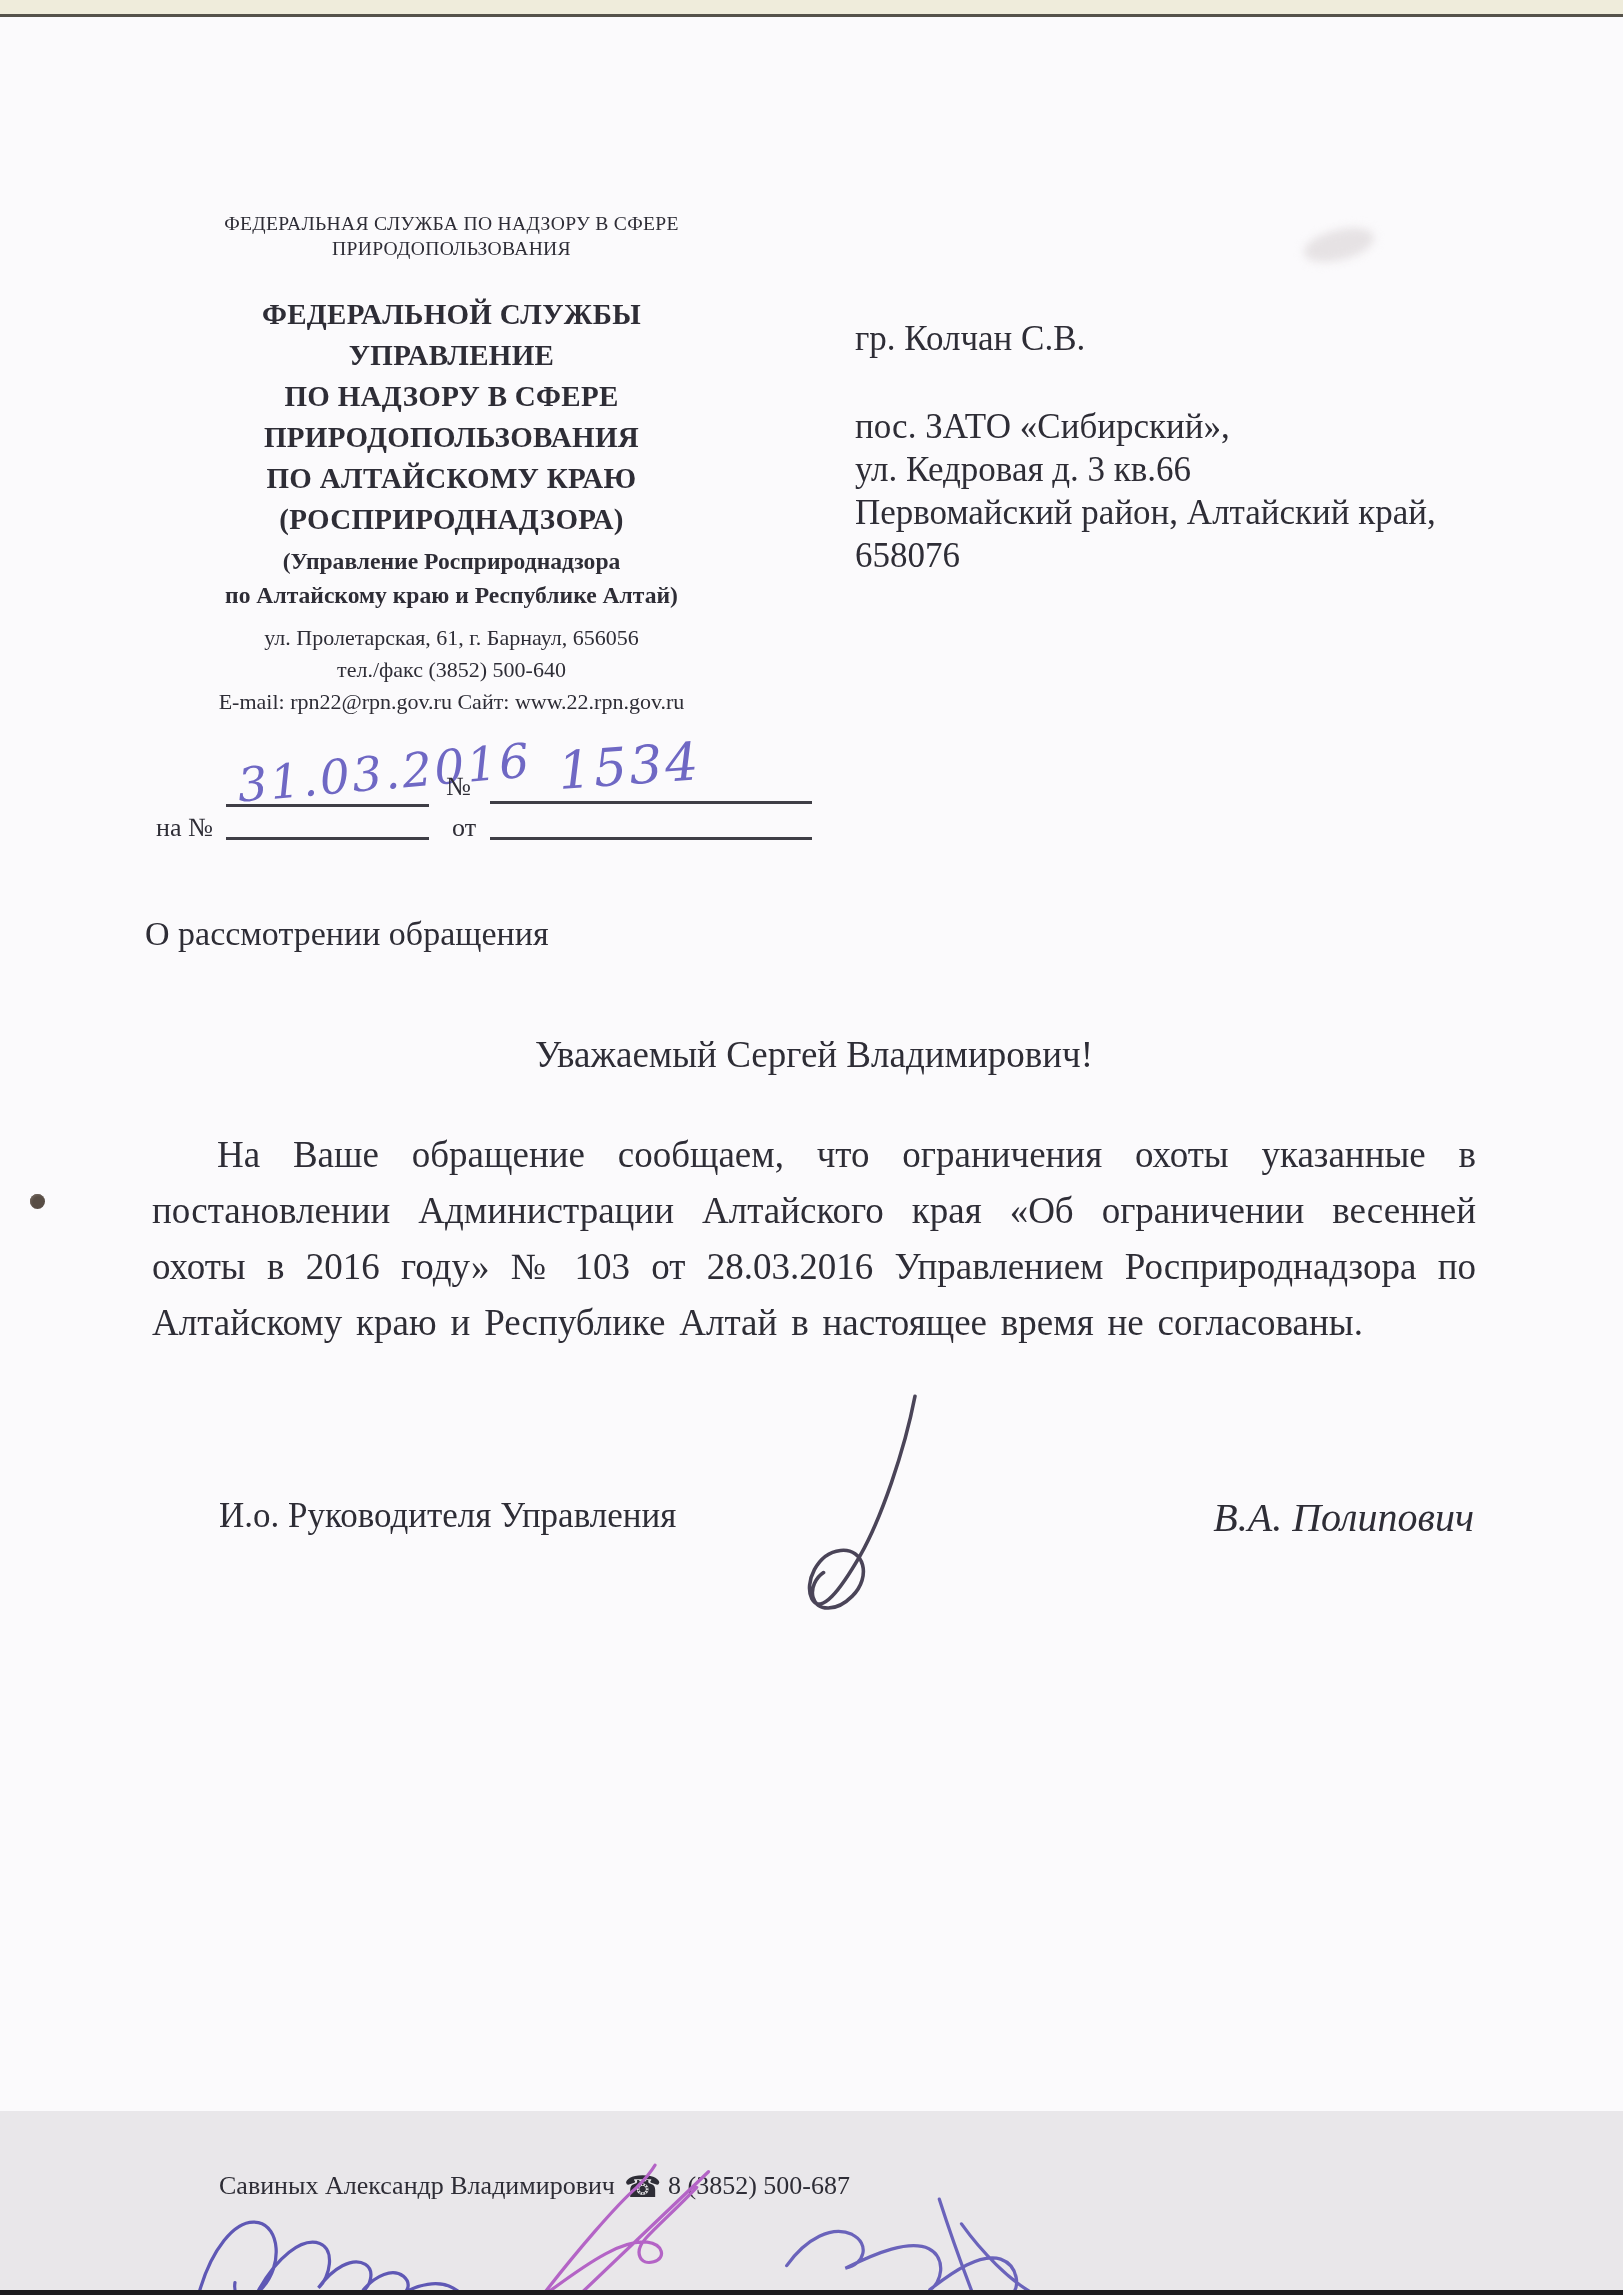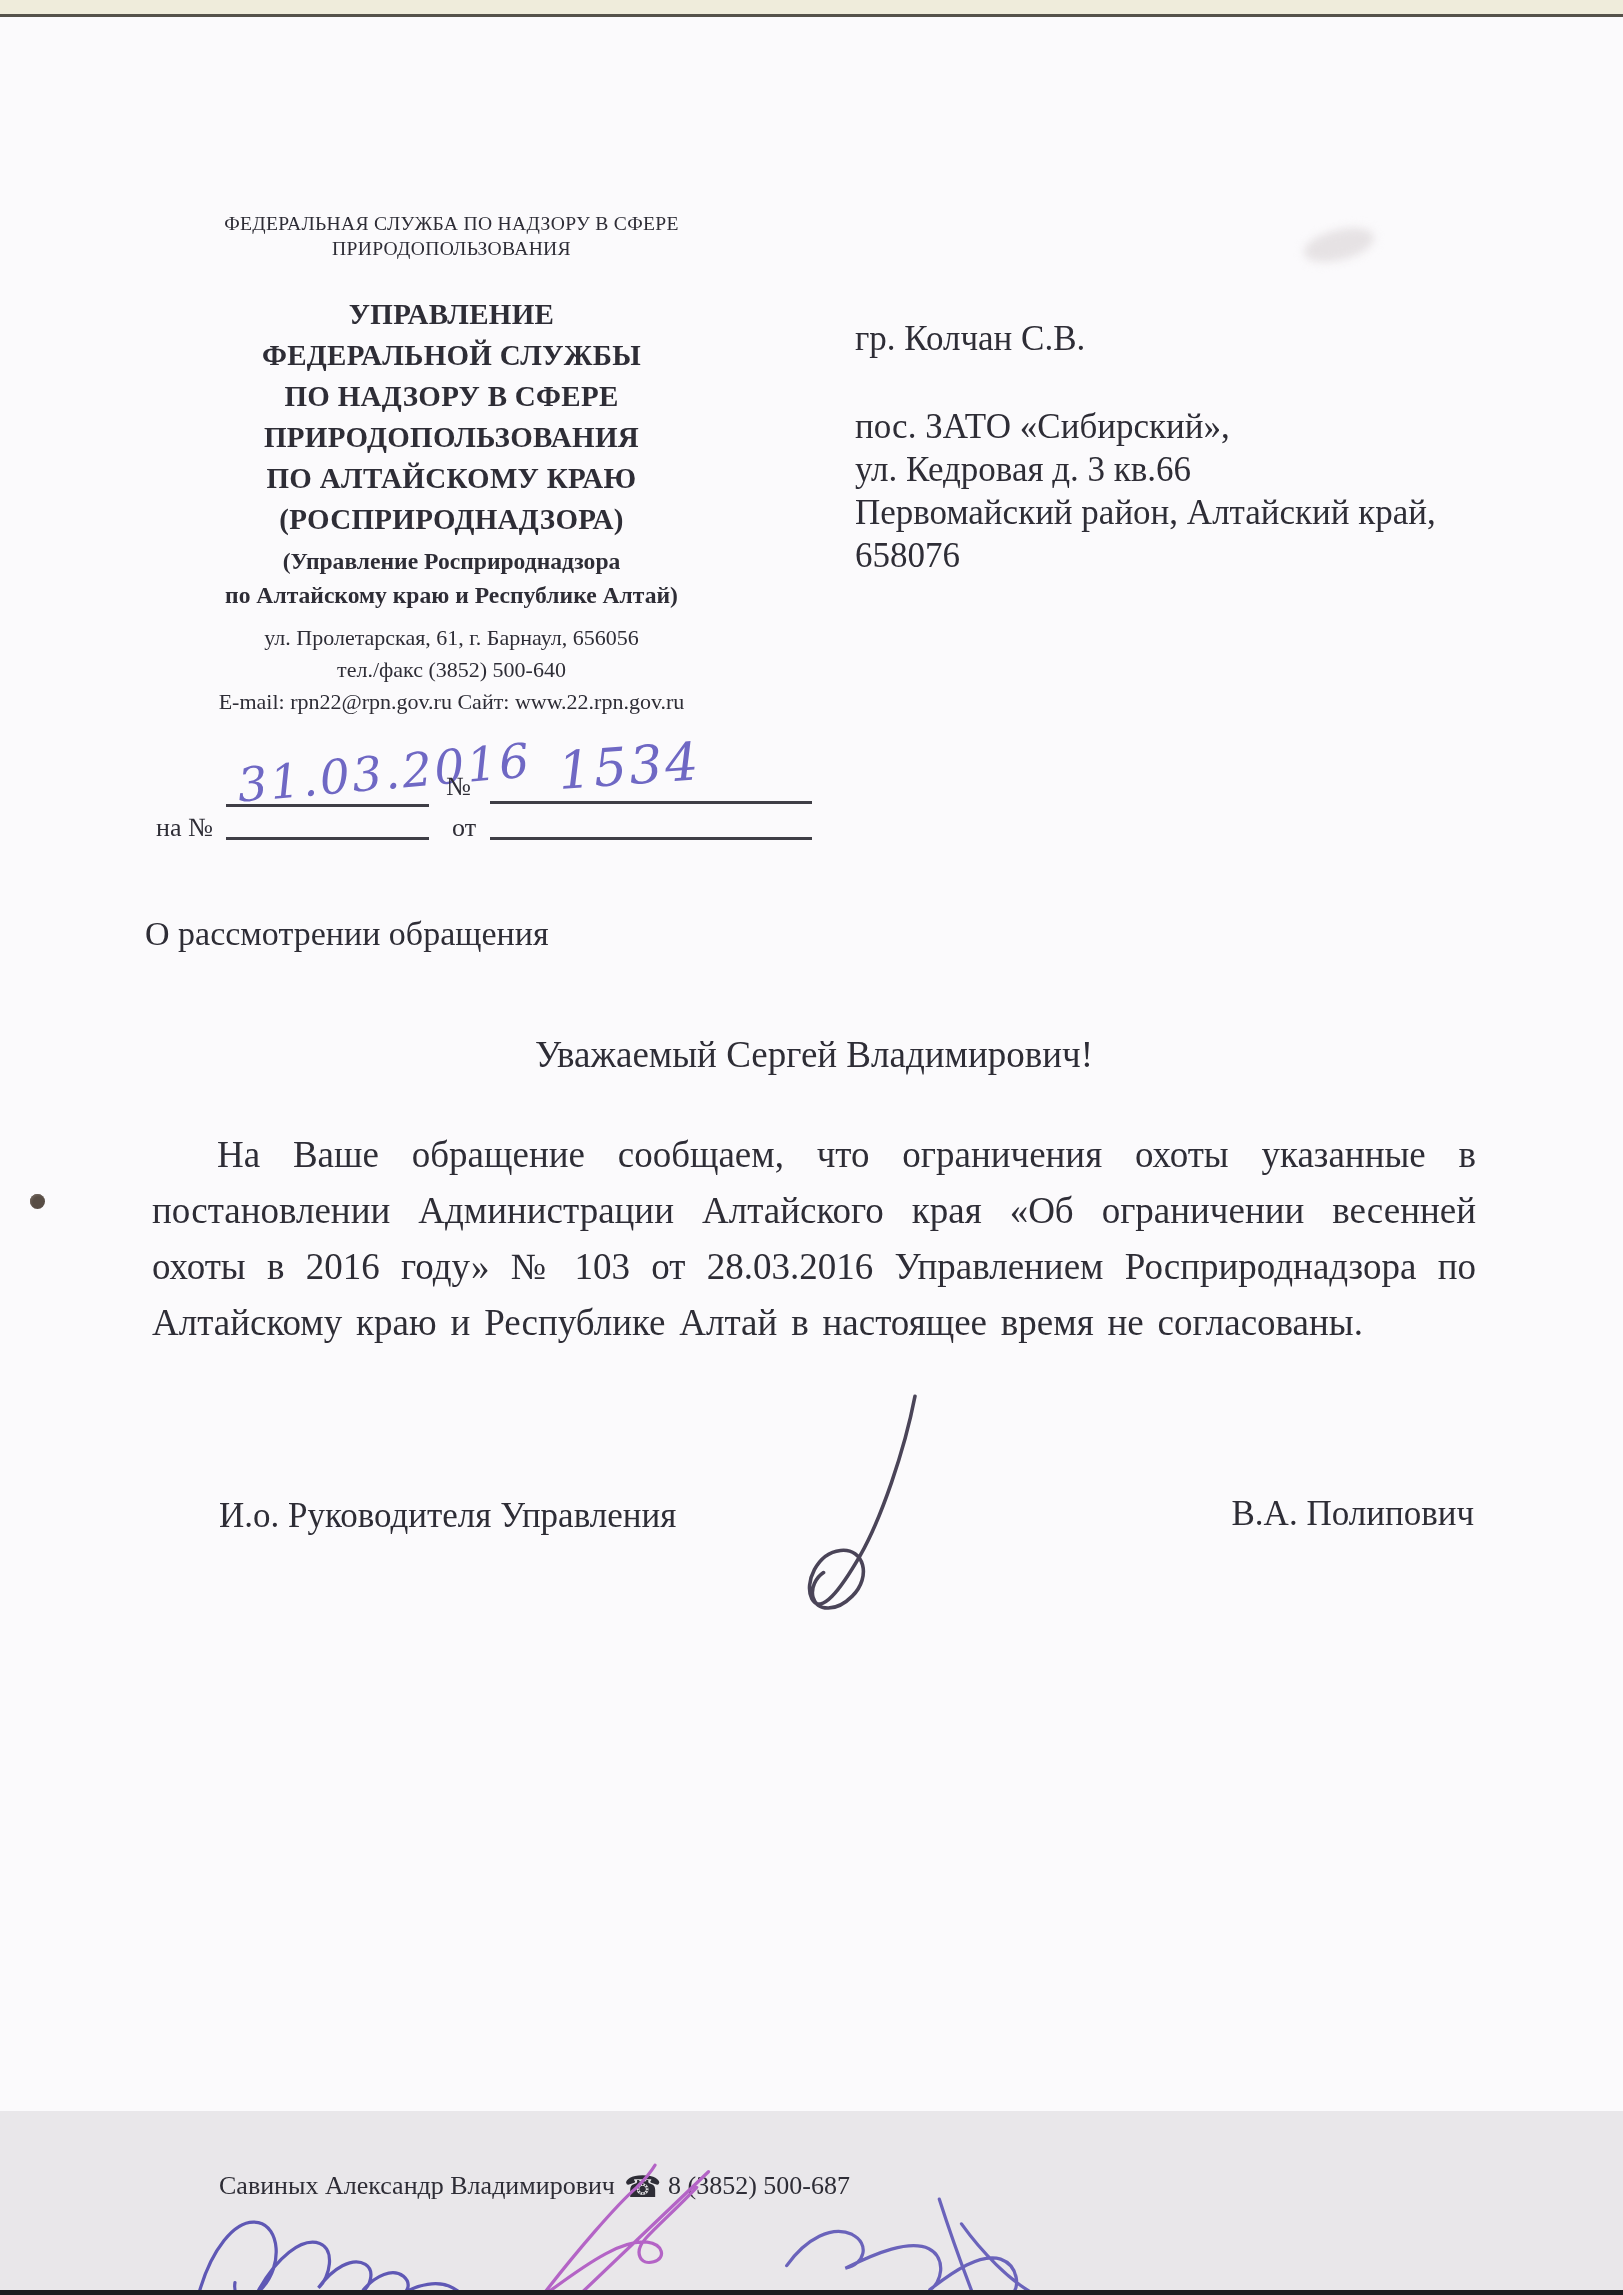--- a/index.html
+++ b/index.html
@@ -51,21 +51,21 @@
   
   .subject { position: absolute; left: 145px; top: 915px; font-size: 34px; }
   .salutation { position: absolute; left: 152px; top: 1033px; width: 1324px; text-align: center; font-size: 37px; }
   .body-par {
     position: absolute; left: 152px; top: 1127px; width: 1324px;
     font-size: 37px; line-height: 56px;
     text-align: justify; text-align-last: left;
     text-indent: 65px; word-spacing: 4.6px;
   }
   .signoff-position { position: absolute; left: 219px; top: 1496px; font-size: 35px; }
-  .signoff-name { position: absolute; right: 149px; top: 1494px; font-size: 35px; }
+  .signoff-name { position: absolute; right: 149px; top: 1494px; font-size: 40px; font-style: italic; }
 
   .footer { position: absolute; left: 219px; top: 2169px; font-size: 26px; }
   .footer .phone-glyph { font-size: 30px; vertical-align: -2.6px; padding: 0 6.5px 0 9.2px; }
 
   
   .ink-dot {
     position: absolute; left: 30px; top: 1194px; width: 15px; height: 15px;
     border-radius: 50%; background: #584d45;
     box-shadow: inset 1.3px 1.3px 2px #6e625a;
   }
@@ -82,22 +82,22 @@
 
 <div class="page">
 
   <div class="top-strip"></div>
   <div class="top-edge-line"></div>
 
   <div class="letterhead">
     <div class="agency-line">ФЕДЕРАЛЬНАЯ СЛУЖБА ПО НАДЗОРУ В СФЕРЕ</div>
     <div class="agency-line">ПРИРОДОПОЛЬЗОВАНИЯ</div>
     <div class="org-block">
+      <div class="org-line">ФЕДЕРАЛЬНОЙ СЛУЖБЫ</div>
       <div class="org-line">УПРАВЛЕНИЕ</div>
-      <div class="org-line">ФЕДЕРАЛЬНОЙ СЛУЖБЫ</div>
       <div class="org-line">ПО НАДЗОРУ В СФЕРЕ</div>
       <div class="org-line">ПРИРОДОПОЛЬЗОВАНИЯ</div>
       <div class="org-line">ПО АЛТАЙСКОМУ КРАЮ</div>
       <div class="org-line">(РОСПРИРОДНАДЗОРА)</div>
     </div>
     <div class="shortname-block">
       <div class="shortname-line">(Управление Росприроднадзора</div>
       <div class="shortname-line">по Алтайскому краю и Республике Алтай)</div>
     </div>
     <div class="addr-block">

